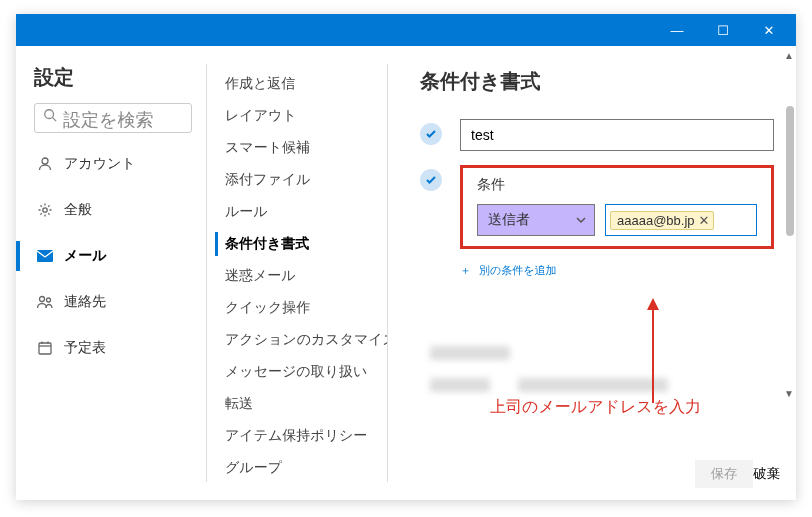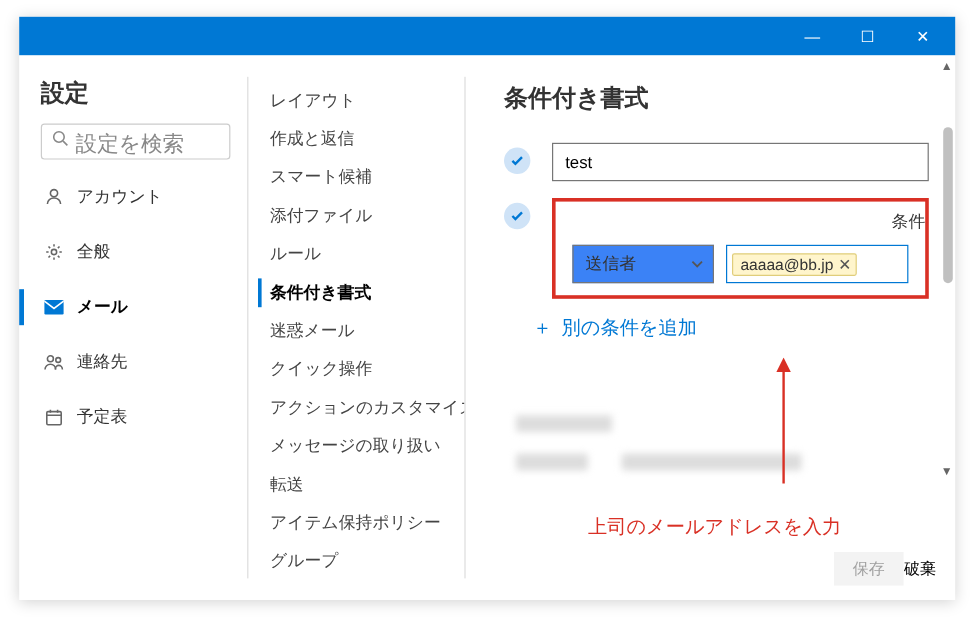--- a/index.html
+++ b/index.html
@@ -169,37 +169,36 @@
   }
   .condbox {
     flex: 1;
     border: 3px solid #d93025;
     padding: 8px 0 10px 0;
   }
   .condlabel {
     font-size: 14px;
     padding-left: 14px;
     margin-bottom: 10px;
-    text-align: right;
   }
   .condrow {
     display: flex;
     padding: 0 14px;
     gap: 10px;
   }
   .sel {
     width: 118px;
     height: 32px;
     border: 1px solid #767676;
     display: flex;
     align-items: center;
     justify-content: space-between;
     padding: 0 8px 0 10px;
     font-size: 14px;
-    background: #3b82f6;
+    background: #c4b5fd;
   }
   .tagfield {
     flex: 1;
     height: 32px;
     border: 1px solid #0078d4;
     display: flex;
     align-items: center;
     padding: 0 4px;
     background: #fff;
   }
@@ -211,24 +210,24 @@
     font-size: 13px;
     display: flex;
     align-items: center;
   }
   .tag .rm {
     margin-left: 4px;
     font-size: 13px;
     color: #555;
   }
   .addcond {
-    margin-left: 24px;
+    margin-left: 40px;
     margin-top: 6px;
     color: #0078d4;
-    font-size: 16px;
+    font-size: 11px;
   }
   .addcond .plus { margin-right: 8px; }
   .blurblock {
     position: absolute;
     height: 14px;
     background: #ddd;
     filter: blur(3px);
     border-radius: 2px;
   }
   .footer {
@@ -364,22 +363,22 @@
           </span>
           <span>予定表</span>
         </li>
       </ul>
     </div>
 
     <div class="vr"></div>
 
     <div class="col2">
       <ul class="nav2">
+        <li>作成と返信</li>
         <li>レイアウト</li>
-        <li>作成と返信</li>
         <li>スマート候補</li>
         <li>添付ファイル</li>
         <li>ルール</li>
         <li class="active">条件付き書式</li>
         <li>迷惑メール</li>
         <li>クイック操作</li>
         <li>アクションのカスタマイズ</li>
         <li>メッセージの取り扱い</li>
         <li>転送</li>
         <li>アイテム保持ポリシー</li>
@@ -445,13 +444,13 @@
         <div class="arrow down">▼</div>
       </div>
     </div>
   </div>
 </div>
 
 <svg class="annotation-arrow" style="left:643px; top:298px;" width="20" height="110">
   <line x1="10" y1="10" x2="10" y2="105" stroke="#d93025" stroke-width="2"></line>
   <polygon points="10,0 4,12 16,12" fill="#d93025"></polygon>
 </svg>
-<div class="annotation-text" style="left:490px; top:429px;">上司のメールアドレスを入力</div>
+<div class="annotation-text" style="left:490px; top:397px;">上司のメールアドレスを入力</div>
 
 </body></html>

